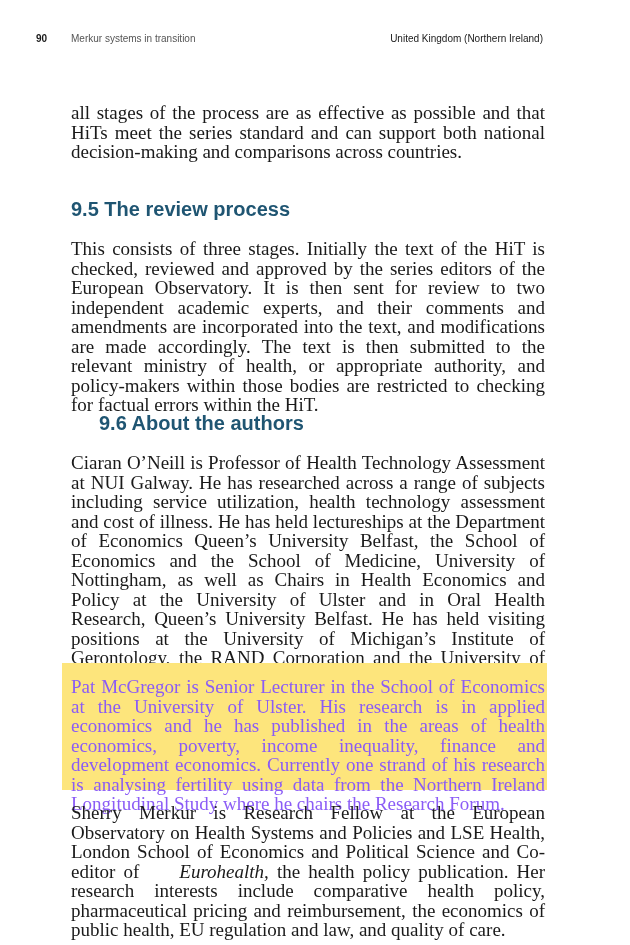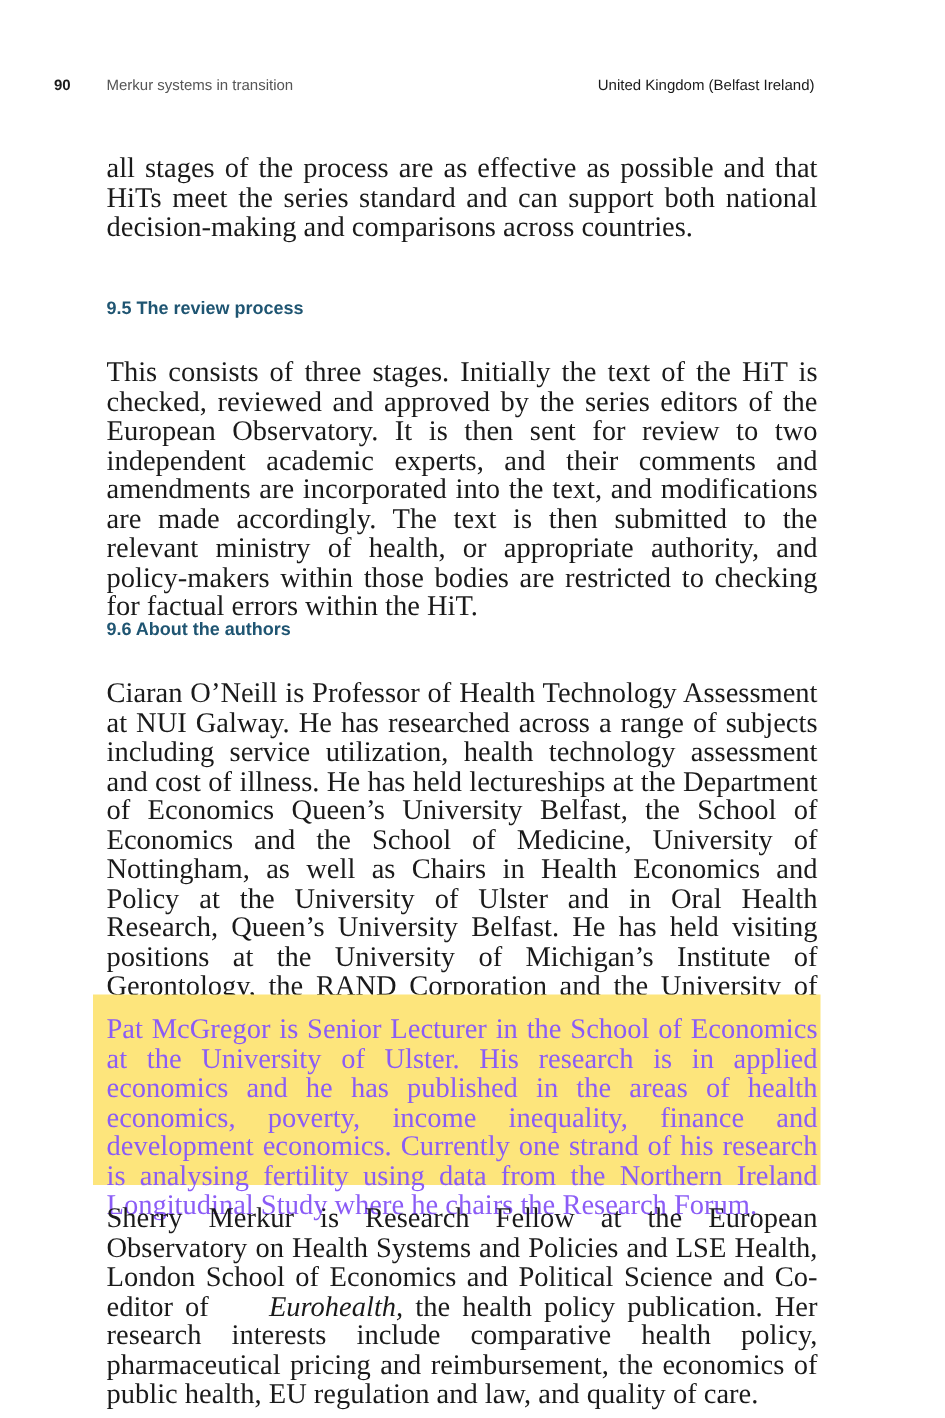--- a/index.html
+++ b/index.html
@@ -16,21 +16,20 @@
       color: #1a1a1a;
     }
     .header {
       position: absolute;
       top: 33px;
       left: 0;
       width: 630px;
       height: 14px;
       font-family: "Liberation Sans", sans-serif;
       font-size: 10px;
-      margin-top: 19px;
     }
     .page-num {
       position: absolute;
       left: 36px;
       top: 0;
       font-weight: bold;
       color: #1a1a1a;
     }
     .series-title {
       position: absolute;
@@ -51,21 +50,21 @@
       font-size: 19px;
       line-height: 19.5px;
       text-align: justify;
       margin: 0;
     }
     .heading {
       position: absolute;
       left: 71px;
       font-family: "Liberation Sans", sans-serif;
       font-weight: bold;
-      font-size: 12px;
+      font-size: 20px;
       color: #1f5572;
       margin: 0;
     }
     .highlight {
       position: absolute;
       left: 62px;
       top: 663px;
       width: 485px;
       height: 127px;
       background: #fde57c;
@@ -75,30 +74,30 @@
     }
     b { font-weight: normal; }
     i { font-style: italic; margin-left: 32px; }
   </style>
 </head>
 <body>
 
 <div class="header">
   <span class="page-num">90</span>
   <span class="series-title">Merkur systems in transition</span>
-  <span class="country-title">United Kingdom (Belfast Ireland)</span>
+  <span class="country-title">United Kingdom (Northern Ireland)</span>
 </div>
 
 <p class="para" style="top:103px;">all stages of the process are as effective as possible and that HiTs meet the series standard and can support both national decision-making and comparisons across countries.</p>
 
 <h2 class="heading" style="top:198px;">9.5 The review process</h2>
 
 <p class="para" style="top:239px;">This consists of three stages. Initially the text of the HiT is checked, reviewed and approved by the series editors of the European Observatory. It is then sent for review to two independent academic experts, and their comments and amendments are incorporated into the text, and modifications are made accordingly. The text is then submitted to the relevant ministry of health, or appropriate authority, and policy-makers within those bodies are restricted to checking for factual errors within the HiT.</p>
 
-<h2 class="heading" style="top:412px;">9.6 About the authors</h2>
+<h2 class="heading" style="top:412px;margin-left:28px;">9.6 About the authors</h2>
 
 <p class="para" style="top:453px;"><b>Ciaran O’Neill</b><span> is Professor of Health Technology Assessment at NUI Galway. He has researched across a range of subjects including service utilization, health technology assessment and cost of illness. He has held lectureships at the Department of Economics Queen’s University Belfast, the School of Economics and the School of Medicine, University of Nottingham, as well as Chairs in Health Economics and Policy at the University of Ulster and in Oral Health Research, Queen’s University Belfast. He has held visiting positions at the University of Michigan’s Institute of Gerontology, the RAND Corporation and the University of Nottingham. He has acted in an advisory capacity to the Northern Ireland Assembly’s health committee and is part of HIQA’s scientific advisory group on health technology assessment.</span></p>
 
 <div class="highlight"></div>
 
 <p class="para hl-text" style="top:677px;"><b>Pat McGregor</b><span> is Senior Lecturer in the School of Economics at the University of Ulster. His research is in applied economics and he has published in the areas of health economics, poverty, income inequality, finance and development economics. Currently one strand of his research is analysing fertility using data from the Northern Ireland Longitudinal Study where he chairs the Research Forum.</span></p>
 
 <p class="para" style="top:803px;"><b>Sherry Merkur</b><span> is Research Fellow at the European Observatory on Health Systems and Policies and LSE Health, London School of Economics and Political Science and Co-editor of </span><i>Eurohealth,</i><span> the health policy publication. Her research interests include comparative health policy, pharmaceutical pricing and reimbursement, the economics of public health, EU regulation and law, and quality of care.</span></p>
 
 </body></html>

